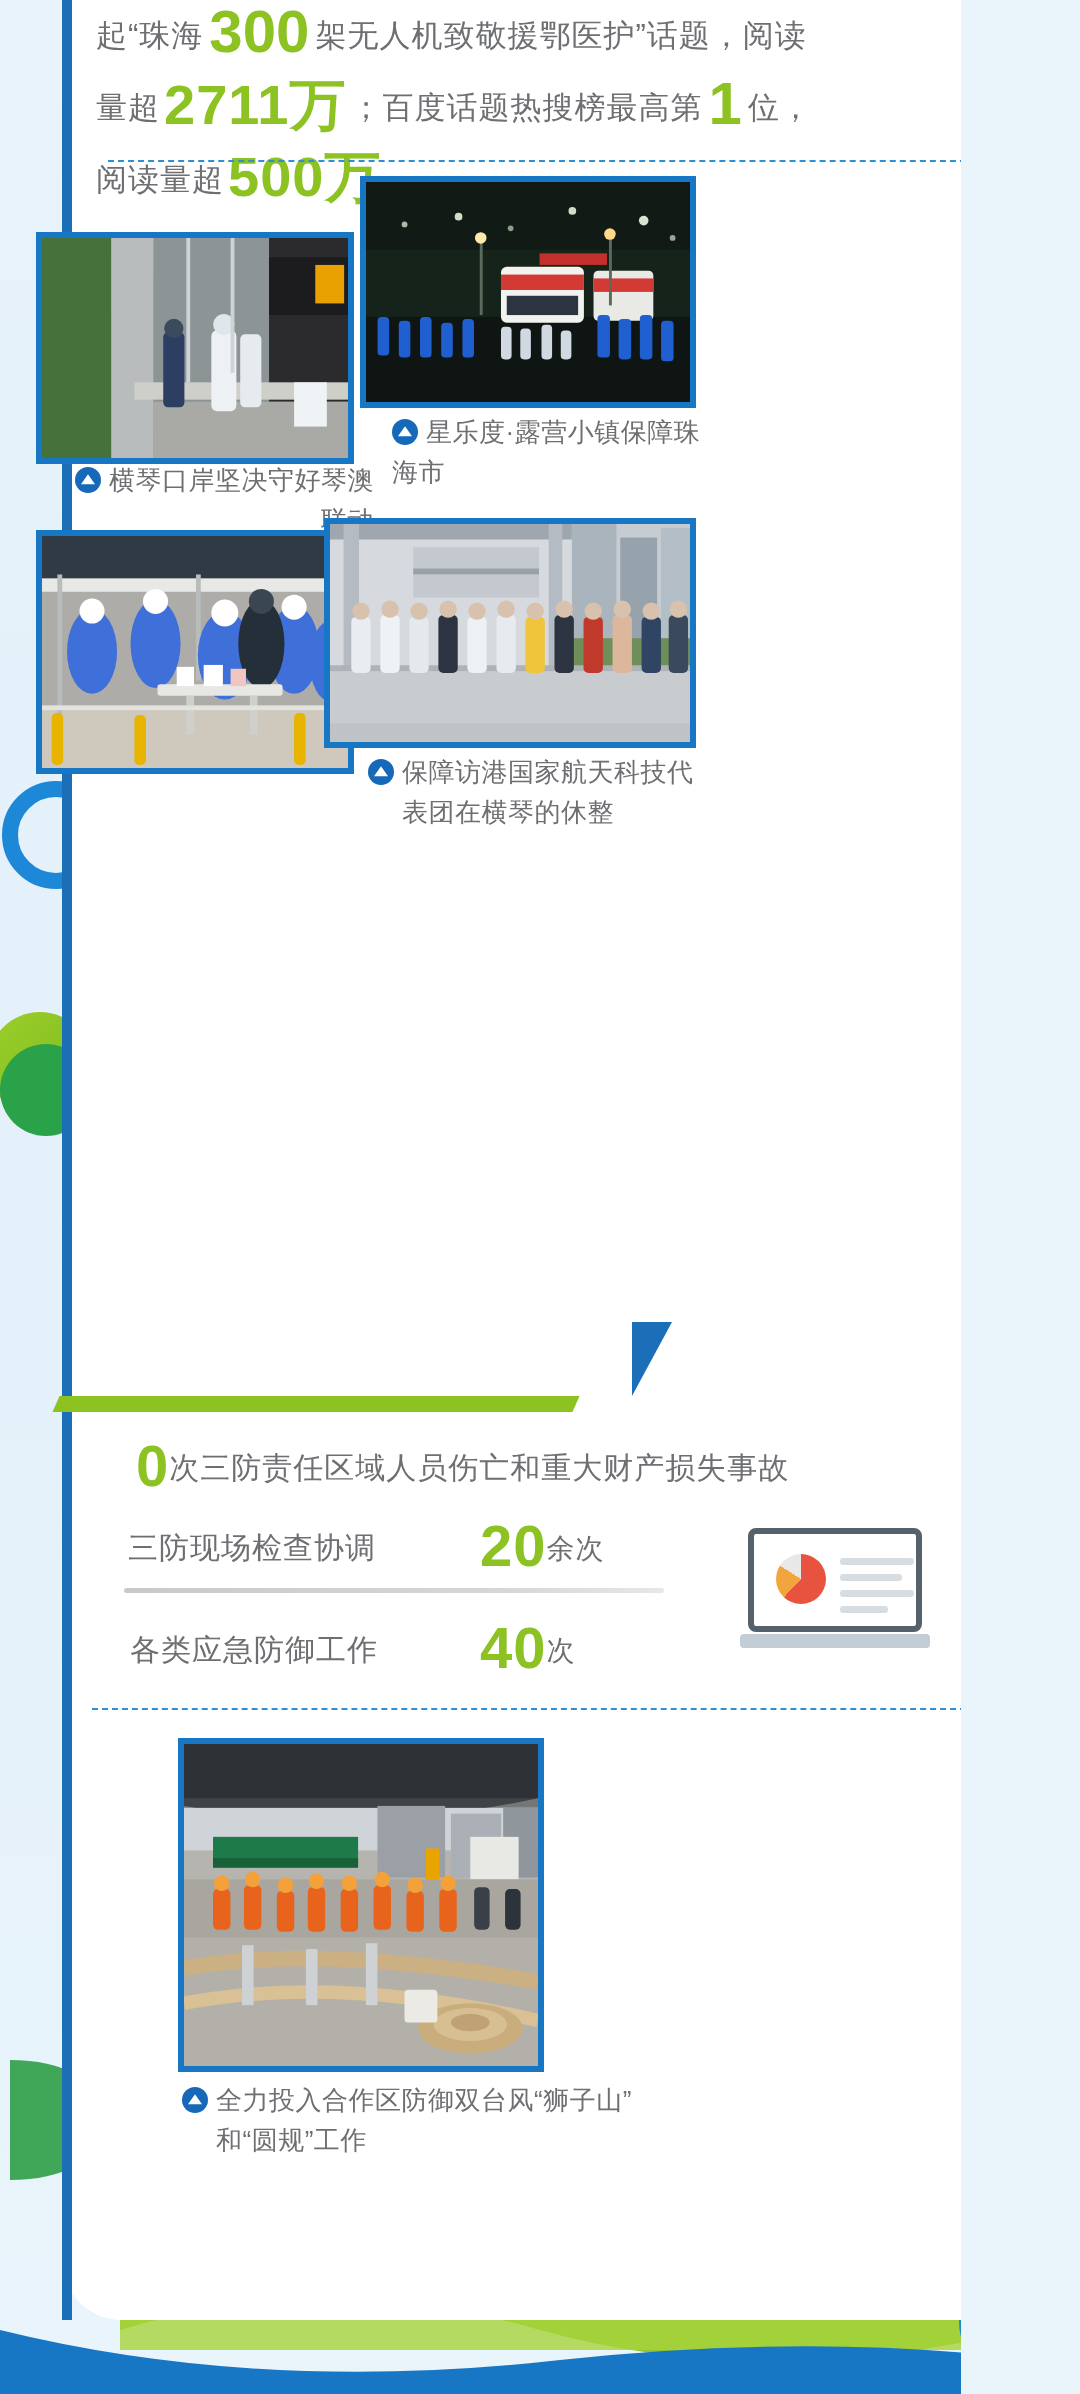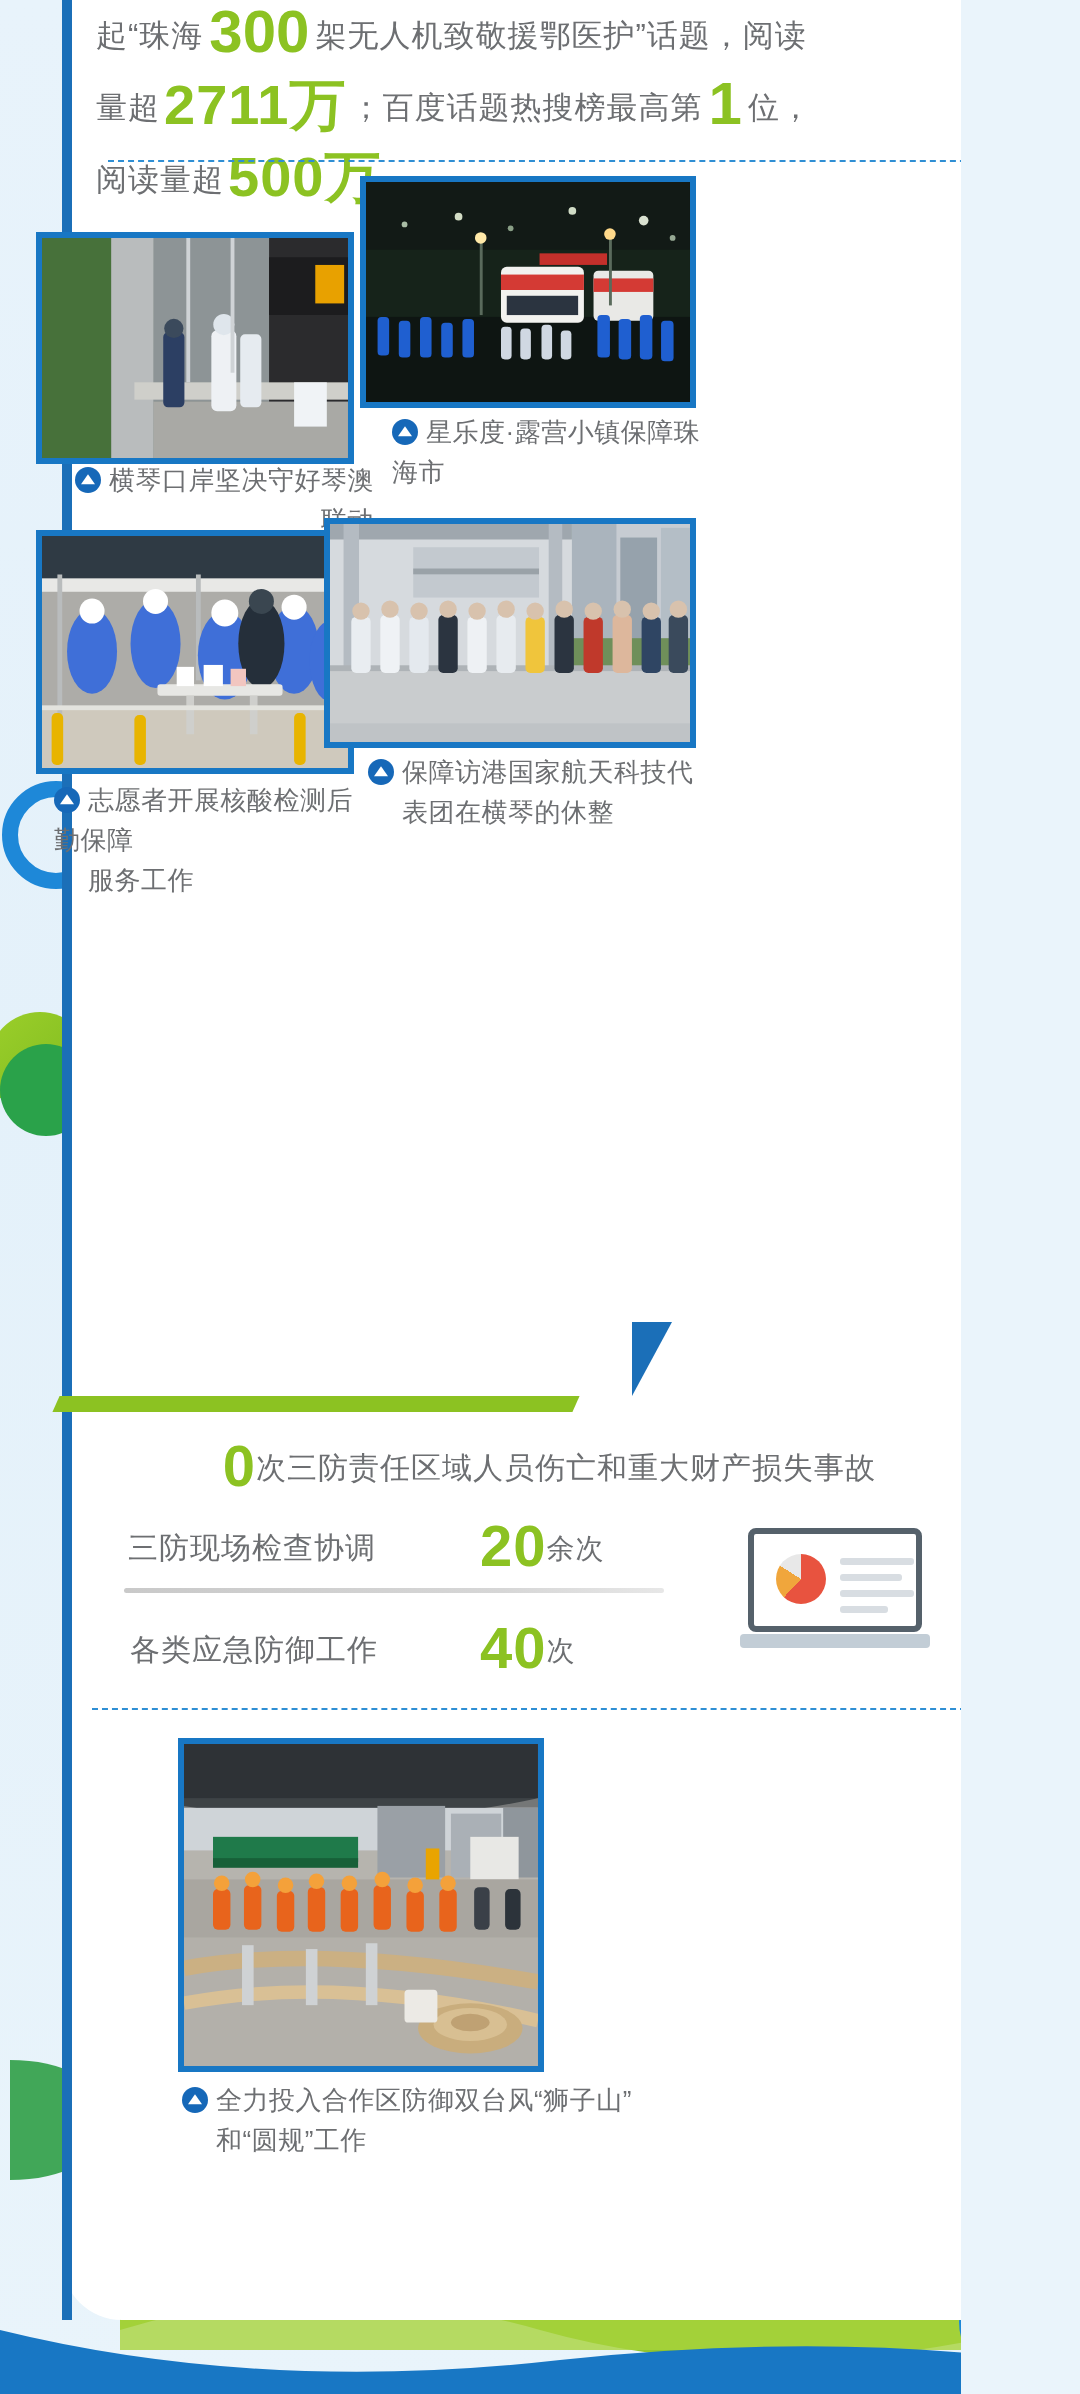--- a/index.html
+++ b/index.html
@@ -136,21 +136,20 @@
     background: #8cc222;
     transform: skewX(-24deg);
   }
 
   
   .statRow {
     position: absolute;
     font-size: 30px;
     color: #6d6f72;
     letter-spacing: 1px;
-    text-align: right;
   }
   .num {
     color: #8cc222;
     font-weight: bold;
     font-size: 58px;
     vertical-align: -8px;
   }
   .num-sm { font-size: 28px; color:#6d6f72; font-weight: normal; }
 
   .statLine {
@@ -365,24 +364,20 @@
       <rect x="216" y="166" width="8" height="40" fill="#cfcfcc"></rect>
       <rect x="140" y="136" width="18" height="20" fill="#ffffff"></rect>
       <rect x="168" y="134" width="20" height="22" fill="#ffffff"></rect>
       <rect x="196" y="138" width="16" height="18" fill="#f2c6c0"></rect>
 
       <rect x="10" y="184" width="12" height="54" rx="5" fill="#e8b400"></rect>
       <rect x="96" y="186" width="12" height="52" rx="5" fill="#e8b400"></rect>
       <rect x="262" y="184" width="12" height="54" rx="5" fill="#e8b400"></rect>
       <rect x="0" y="176" width="318" height="5" fill="#e3e3de"></rect>
     </svg>
-  </div>
-  <div class="cap" style="left:54px; top:780px; width:320px;">
-    <span class="tri"></span><span>志愿者开展核酸检测后勤保障</span>
-    <span class="l2">服务工作</span>
   </div>
 
   <div class="photo" style="left:324px; top:518px; width:372px; height:230px;">
     <svg class="ph-inner" viewBox="0 0 372 230" preserveAspectRatio="none">
       <rect width="372" height="230" fill="#c7ccd2"></rect>
       <rect x="0" y="0" width="250" height="150" fill="#d6dade"></rect>
       <rect x="0" y="0" width="250" height="16" fill="#9fa7ae"></rect>
       <rect x="86" y="24" width="130" height="52" fill="#c3c9cf"></rect>
       <rect x="86" y="46" width="130" height="6" fill="#9aa2a8"></rect>
 

